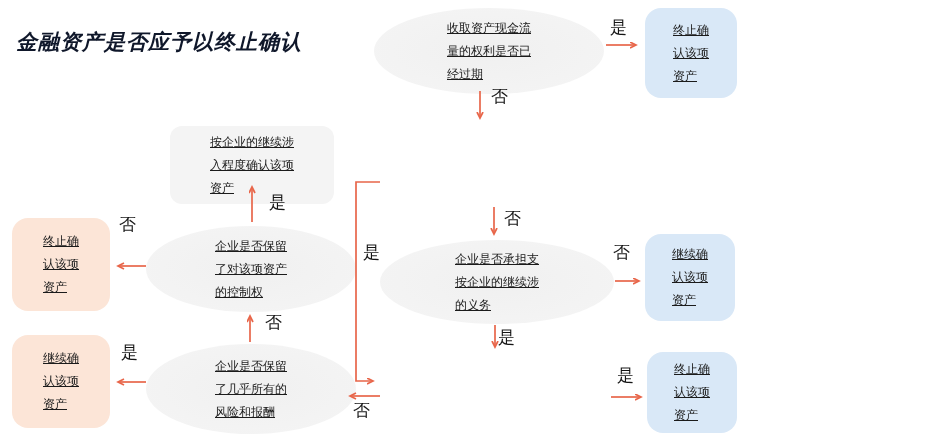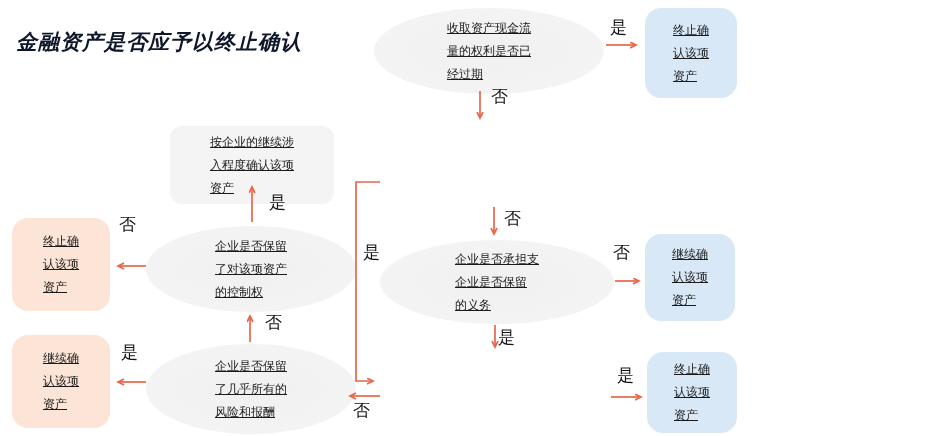--- a/index.html
+++ b/index.html
@@ -30,21 +30,21 @@
 <body>
 
 <div class="canvas">
 
   <div class="title">金融资产是否应予以终止确认</div>
 
   <div class="node ellipse" style="left:374px; top:8px;  width:230px; height:86px;">收取资产现金流
 量的权利是否已
 经过期</div>
   <div class="node ellipse" style="left:380px; top:240px; width:234px; height:84px;">企业是否承担支
-企业是否保留
+按企业的继续涉
 的义务</div>
   <div class="node ellipse" style="left:146px; top:344px; width:210px; height:90px;">企业是否保留
 了几乎所有的
 风险和报酬</div>
   <div class="node ellipse" style="left:146px; top:226px; width:210px; height:86px;">企业是否保留
 了对该项资产
 的控制权</div>
 
   <div class="node graybox" style="left:170px; top:103px; width:164px; height:78px;">按企业的继续涉
 入程度确认该项

